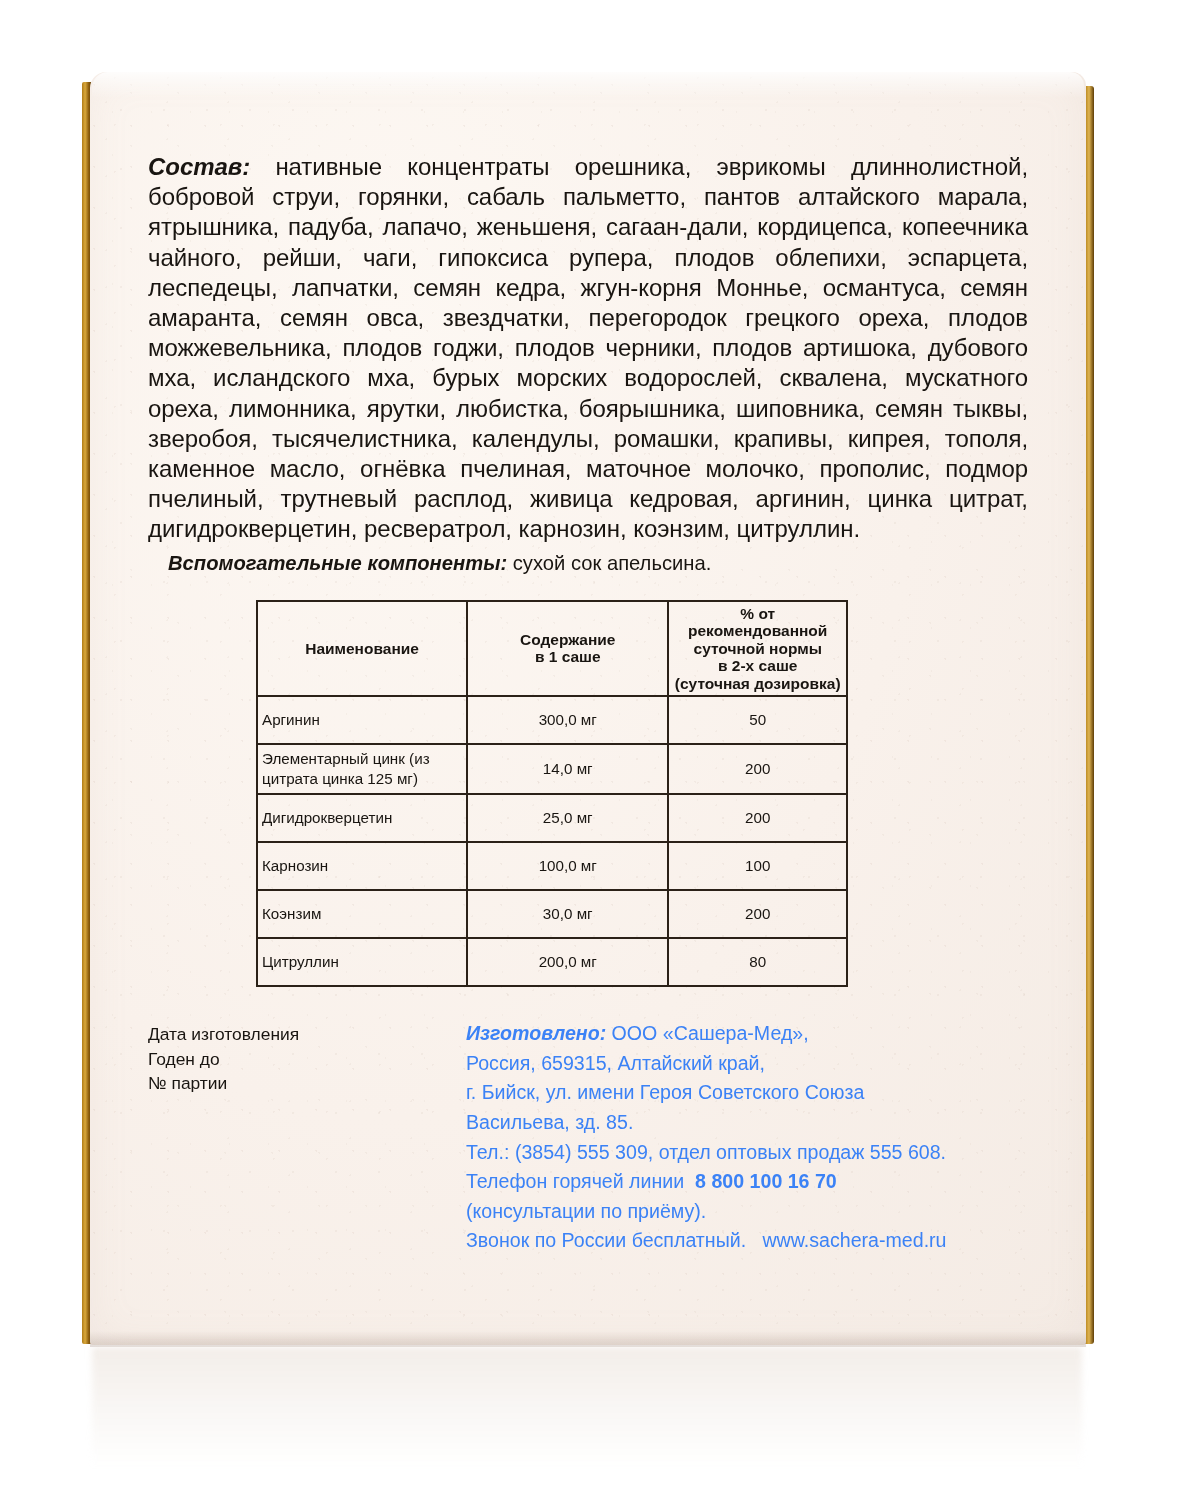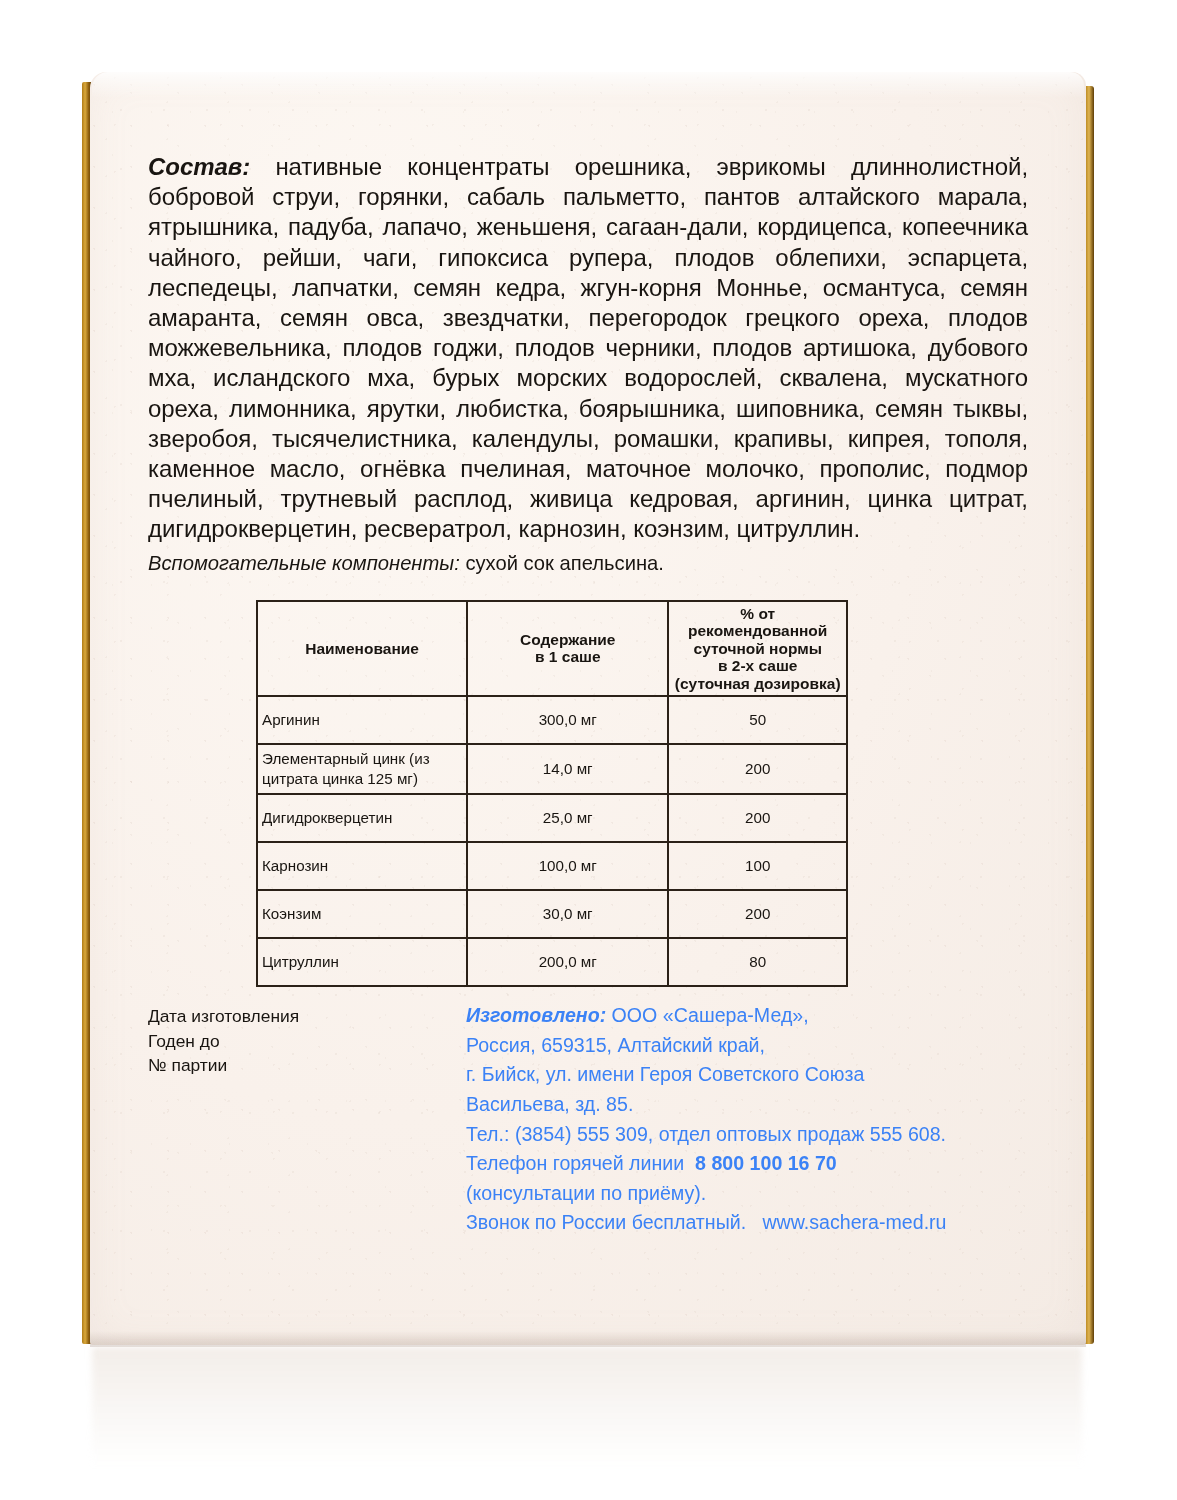--- a/index.html
+++ b/index.html
@@ -127,22 +127,23 @@
     font-weight: bold;
     font-style: italic;
   }
   .aux {
     margin: 3px 0 0 0;
     font-size: 20.2px;
     line-height: 30px;
     color: #191511;
   }
   .aux b {
-    font-weight: normal;
+    font-weight: bold;
     font-style: italic;
+    margin-left: 20px;
   }
 
   
   .table-wrap {
     margin: 22px 0 0 108px;
     width: 592px;
   }
   table.facts {
     border-collapse: collapse;
     width: 100%;
@@ -178,21 +179,21 @@
     padding: 4px 6px 4px 9px;
   }
   td.c-amt, td.c-pct {
     text-align: center;
     padding: 4px 4px;
   }
 
   
   .bottom {
     display: flex;
-    margin: 14px 0 0 0;
+    margin: 32px 0 0 0;
   }
   .date-block {
     width: 318px;
     font-size: 17.4px;
     line-height: 24.4px;
     color: #191511;
     padding-top: 3px;
   }
   .maker-block {
     flex: 1;

